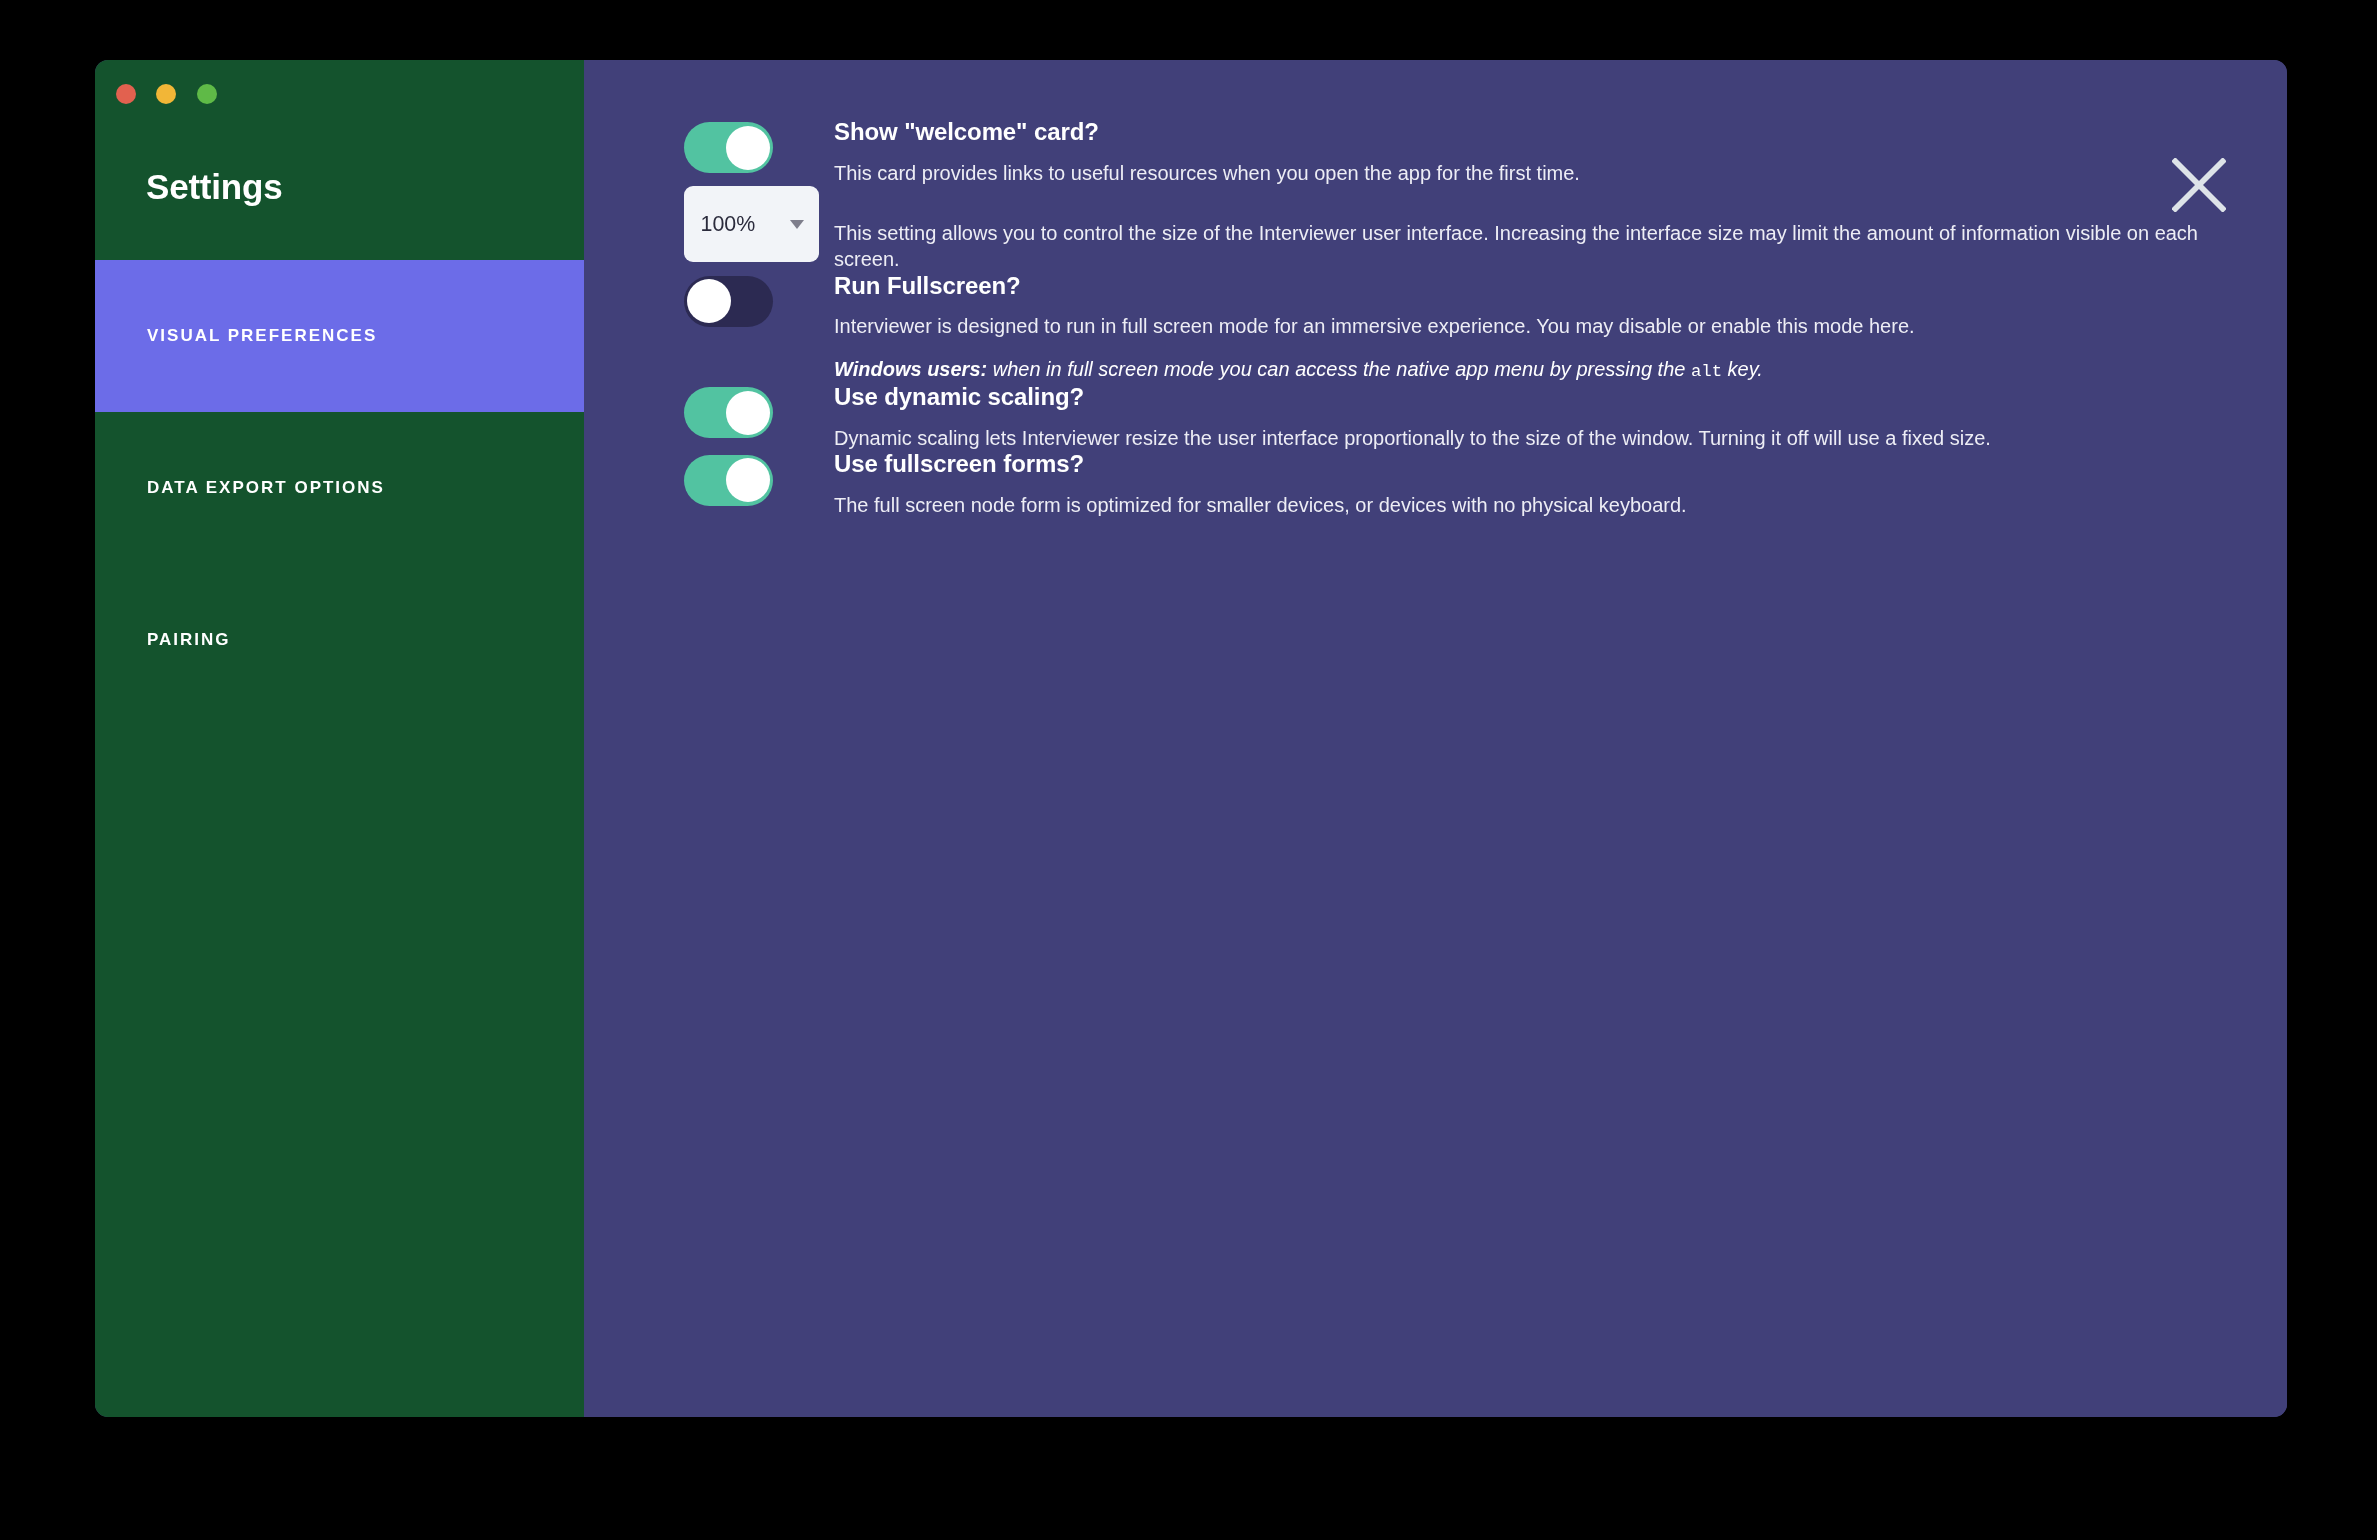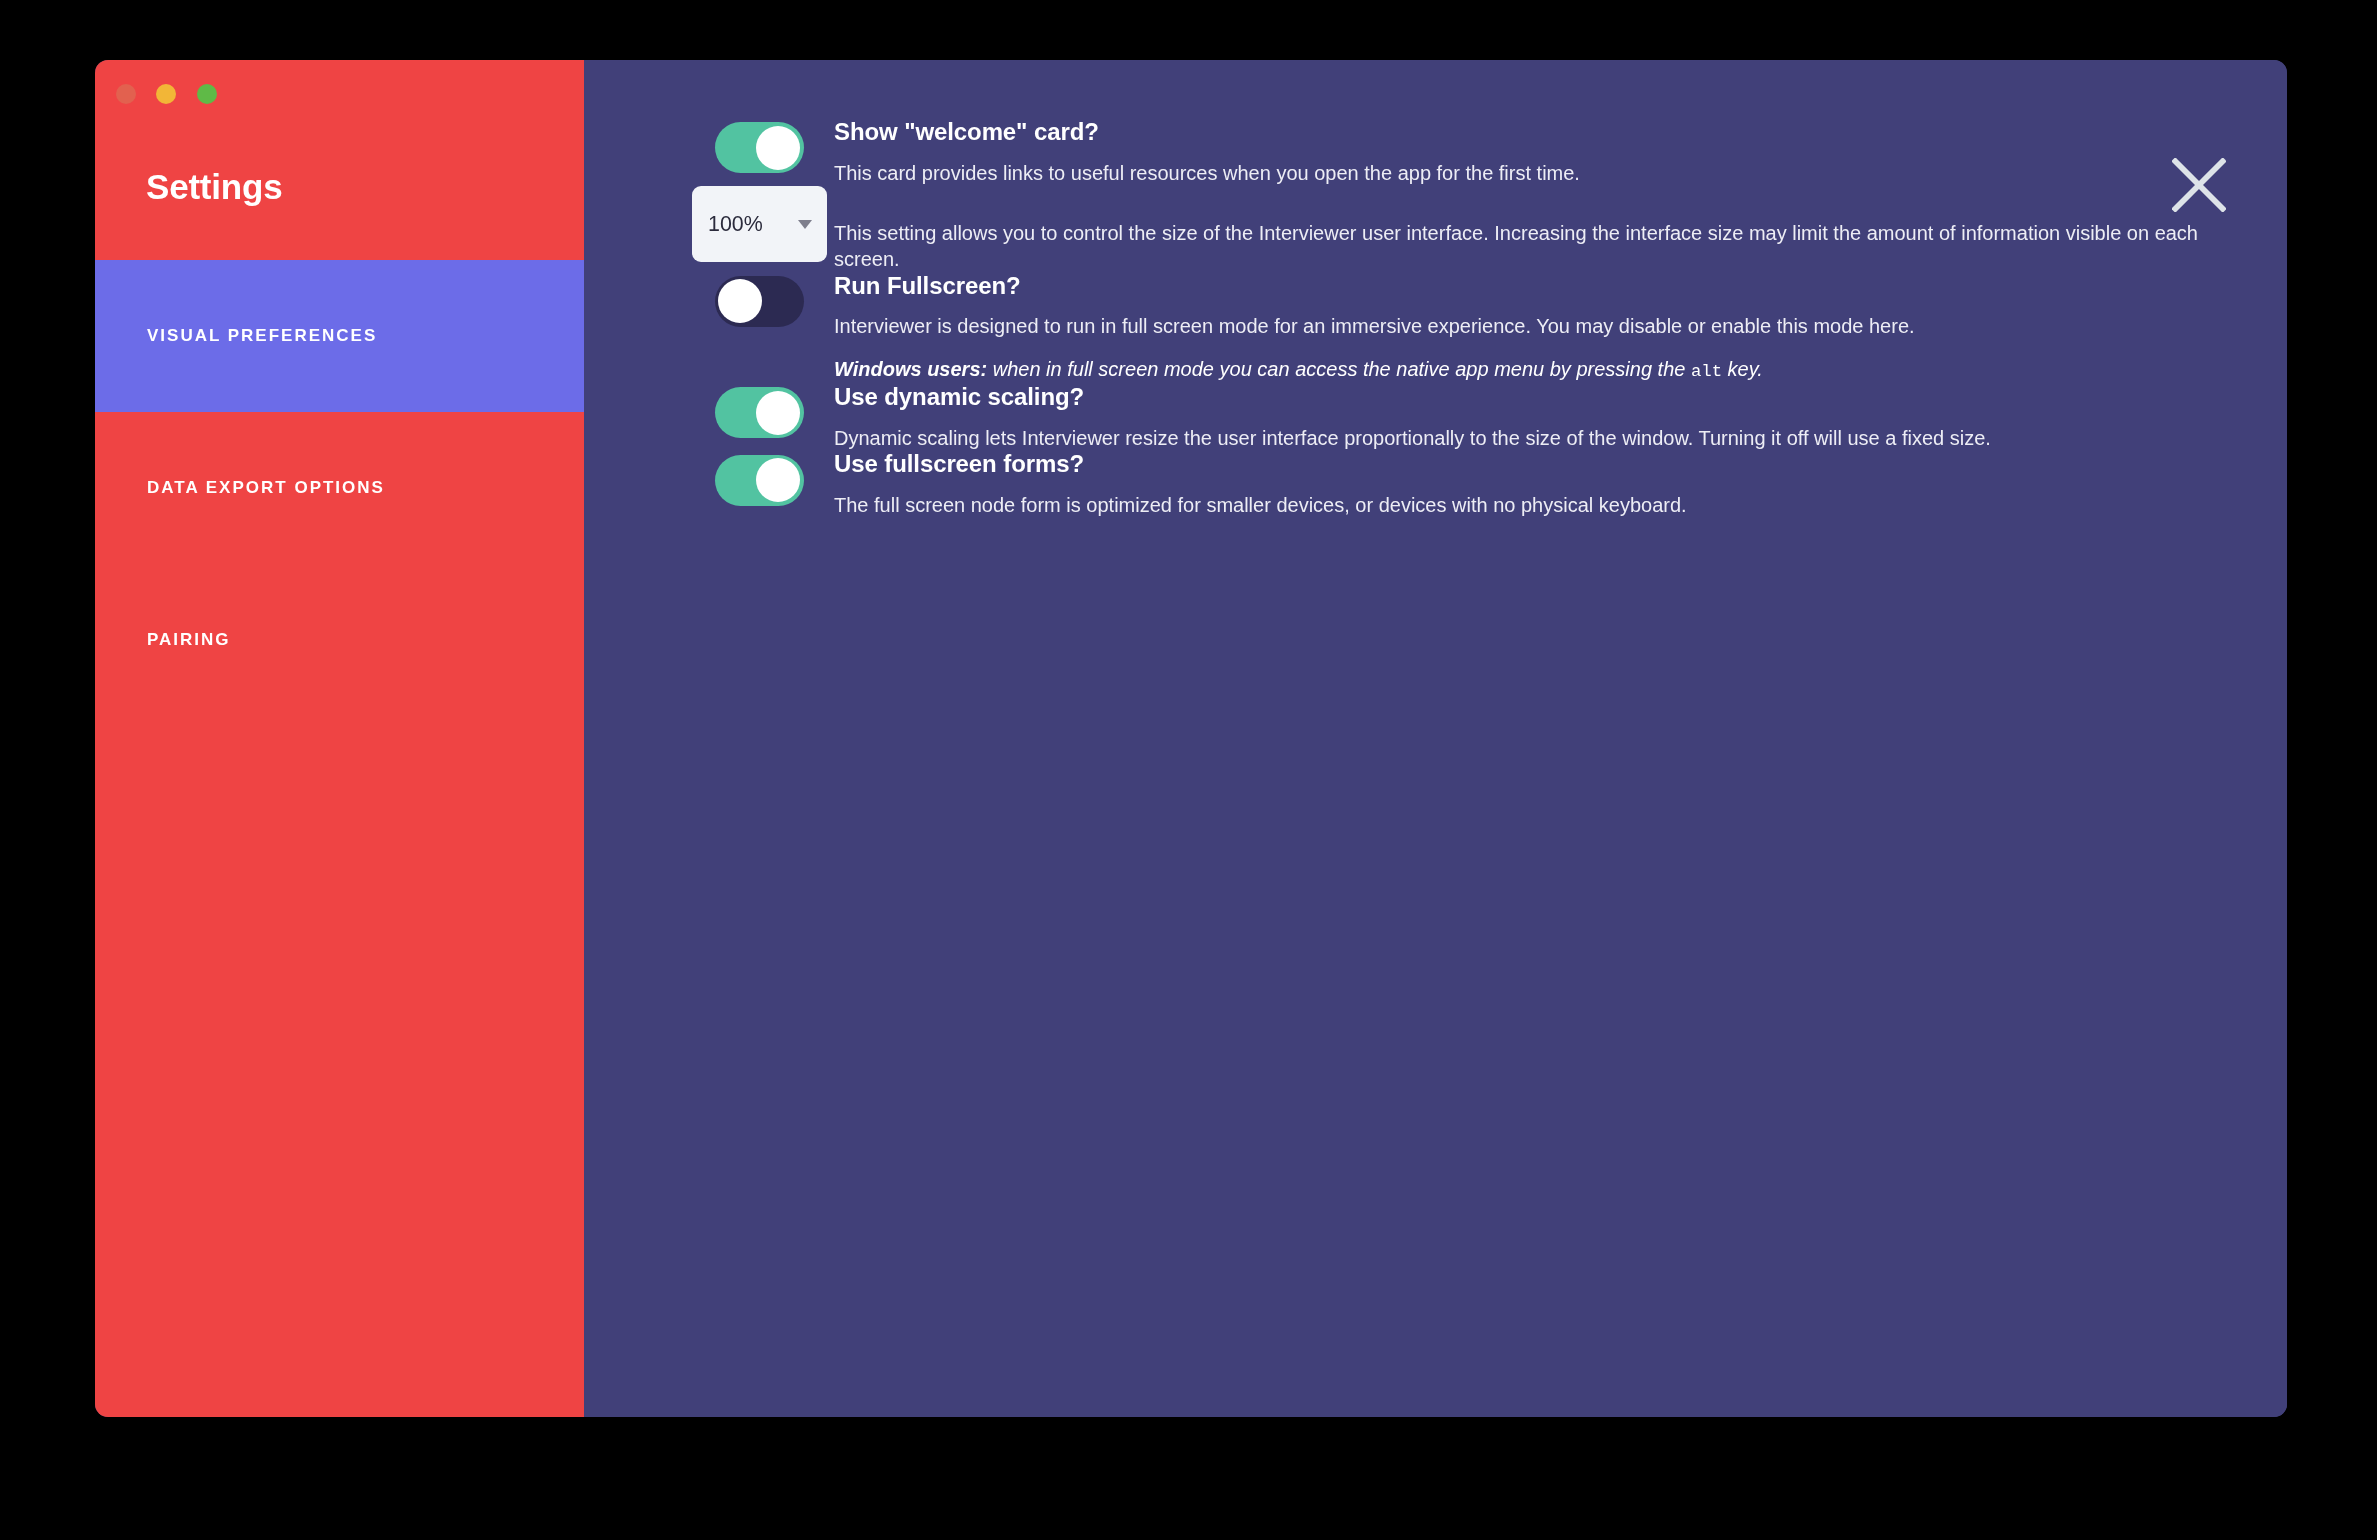--- a/index.html
+++ b/index.html
@@ -24,21 +24,21 @@
     border-radius: 13px;
     overflow: hidden;
     display: flex;
     background: #414079;
   }
 
   
   #sidebar {
     width: 489px;
     flex: 0 0 489px;
-    background: #ef4444;
+    background: #14532d;
     position: relative;
   }
 
   .traffic-lights {
     position: absolute;
     left: 20.6px;
     top: 24px;
     display: flex;
     gap: 20.6px;
   }
@@ -114,21 +114,21 @@
   .setting-row {
     position: relative;
     display: flex;
     align-items: flex-start;
   }
   .setting-row + .setting-row { margin-top: 0; }
 
   .control-col {
     flex: 0 0 150px;
     display: flex;
-    justify-content: center;
+    justify-content: flex-start;
     padding-top: 3.3px;
   }
 
   .text-col {
     flex: 1 1 auto;
     padding-right: 8.2px;
   }
 
   .setting-title {
     font-size: 24px;

